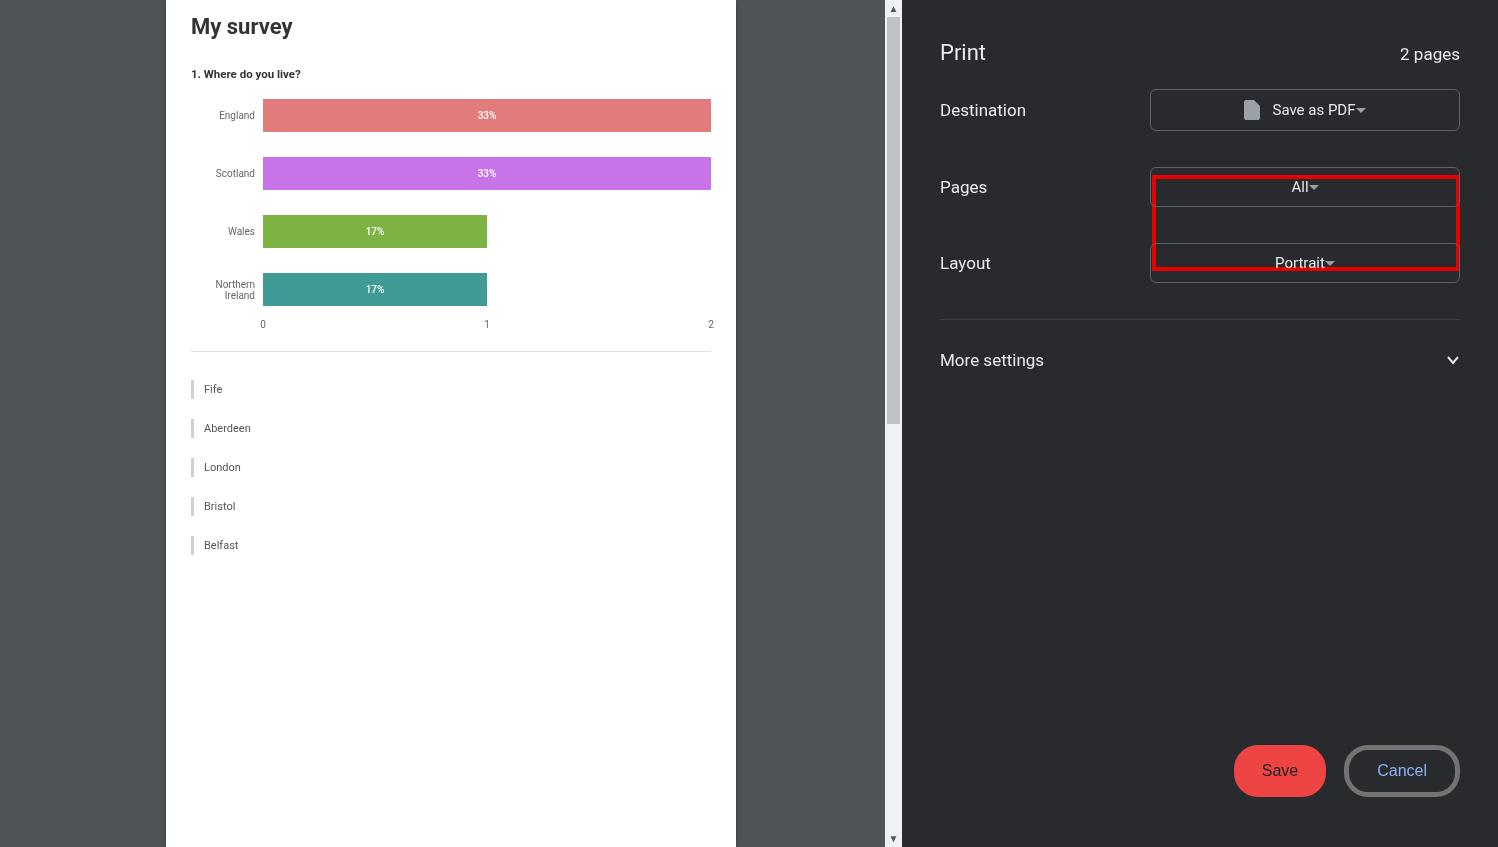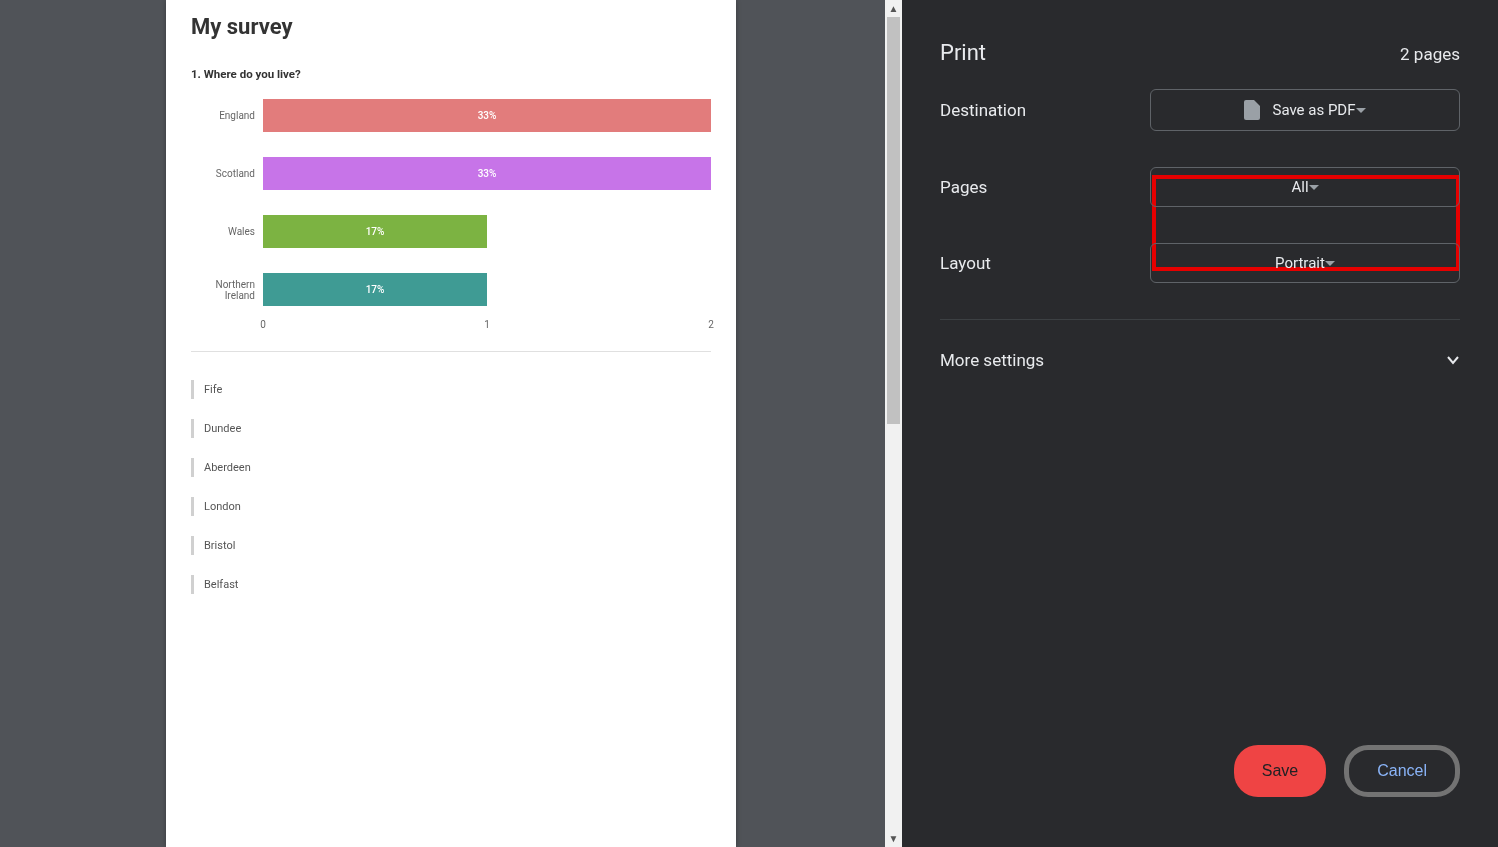--- a/index.html
+++ b/index.html
@@ -247,21 +247,20 @@
         <span style="left: 0%;">0</span>
         <span style="left: 50%;">1</span>
         <span style="left: 100%;">2</span>
       </div>
 
     <div class="divider"></div>
 
 
     <div class="answer-list" id="answers">
         <div class="answer-item">Fife</div>
-        <div class="answer-item">Dundee</div>
         <div class="answer-item">Aberdeen</div>
         <div class="answer-item">London</div>
         <div class="answer-item">Bristol</div>
         <div class="answer-item">Belfast</div>
       </div>
   </div>
 
   <div class="preview-scroll">
     <div class="scroll-btn">▲</div>
     <div class="scroll-track">

